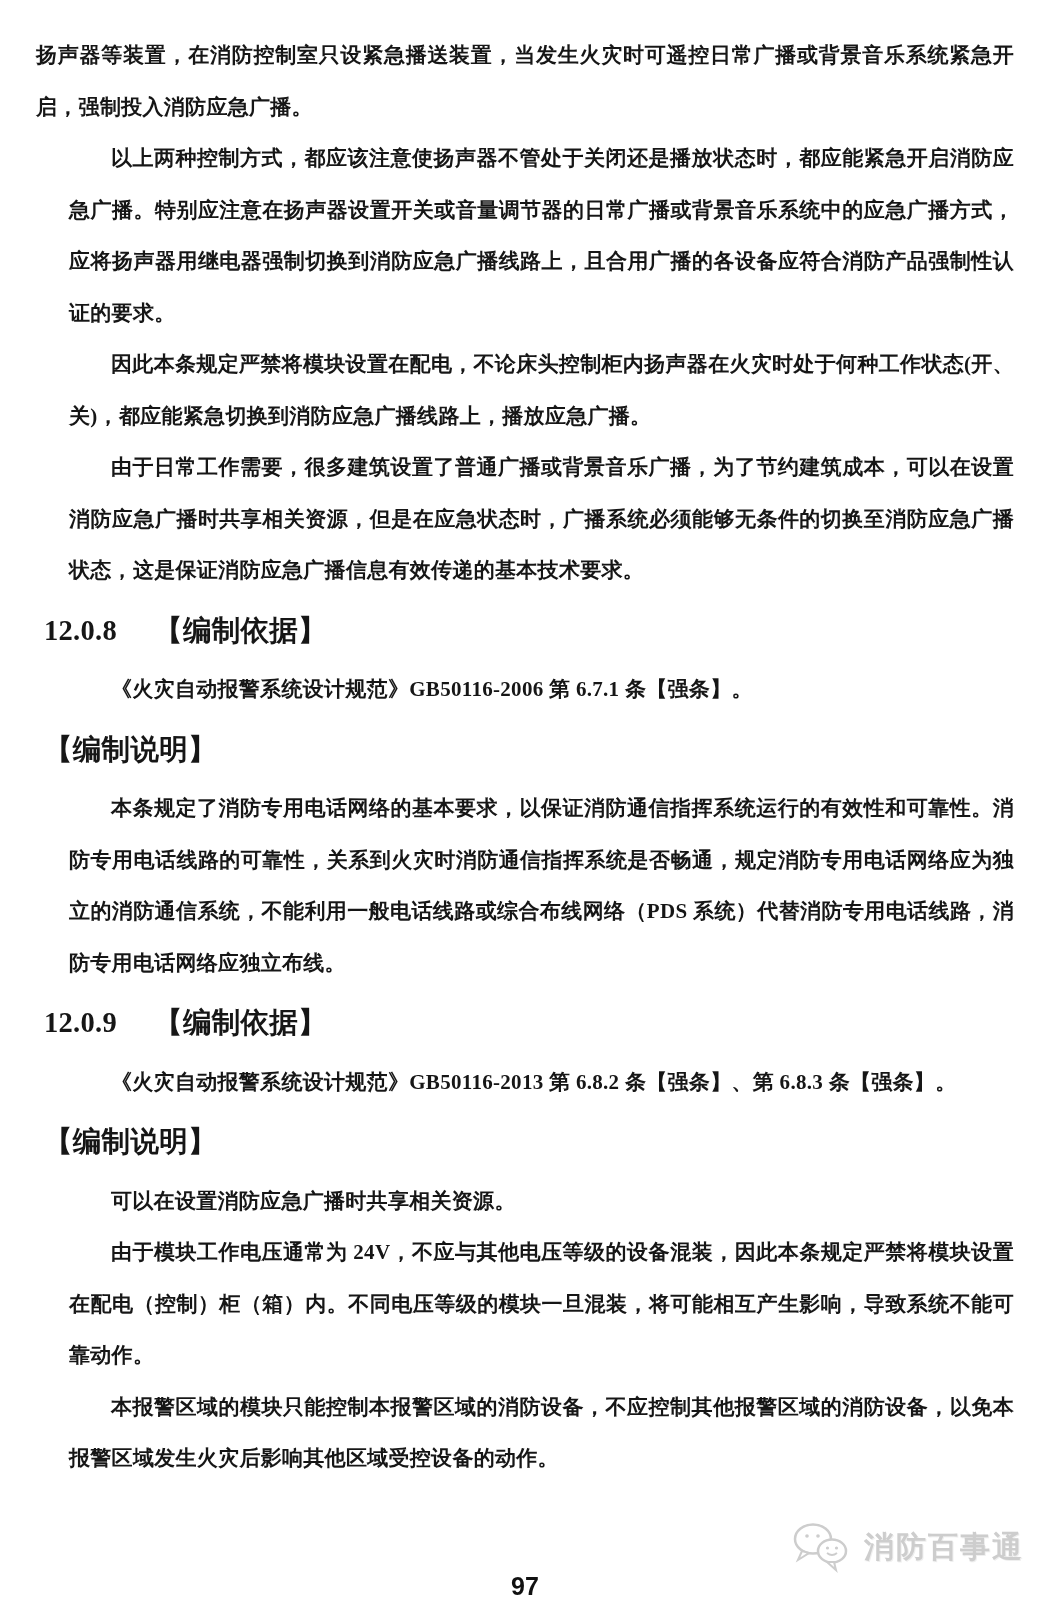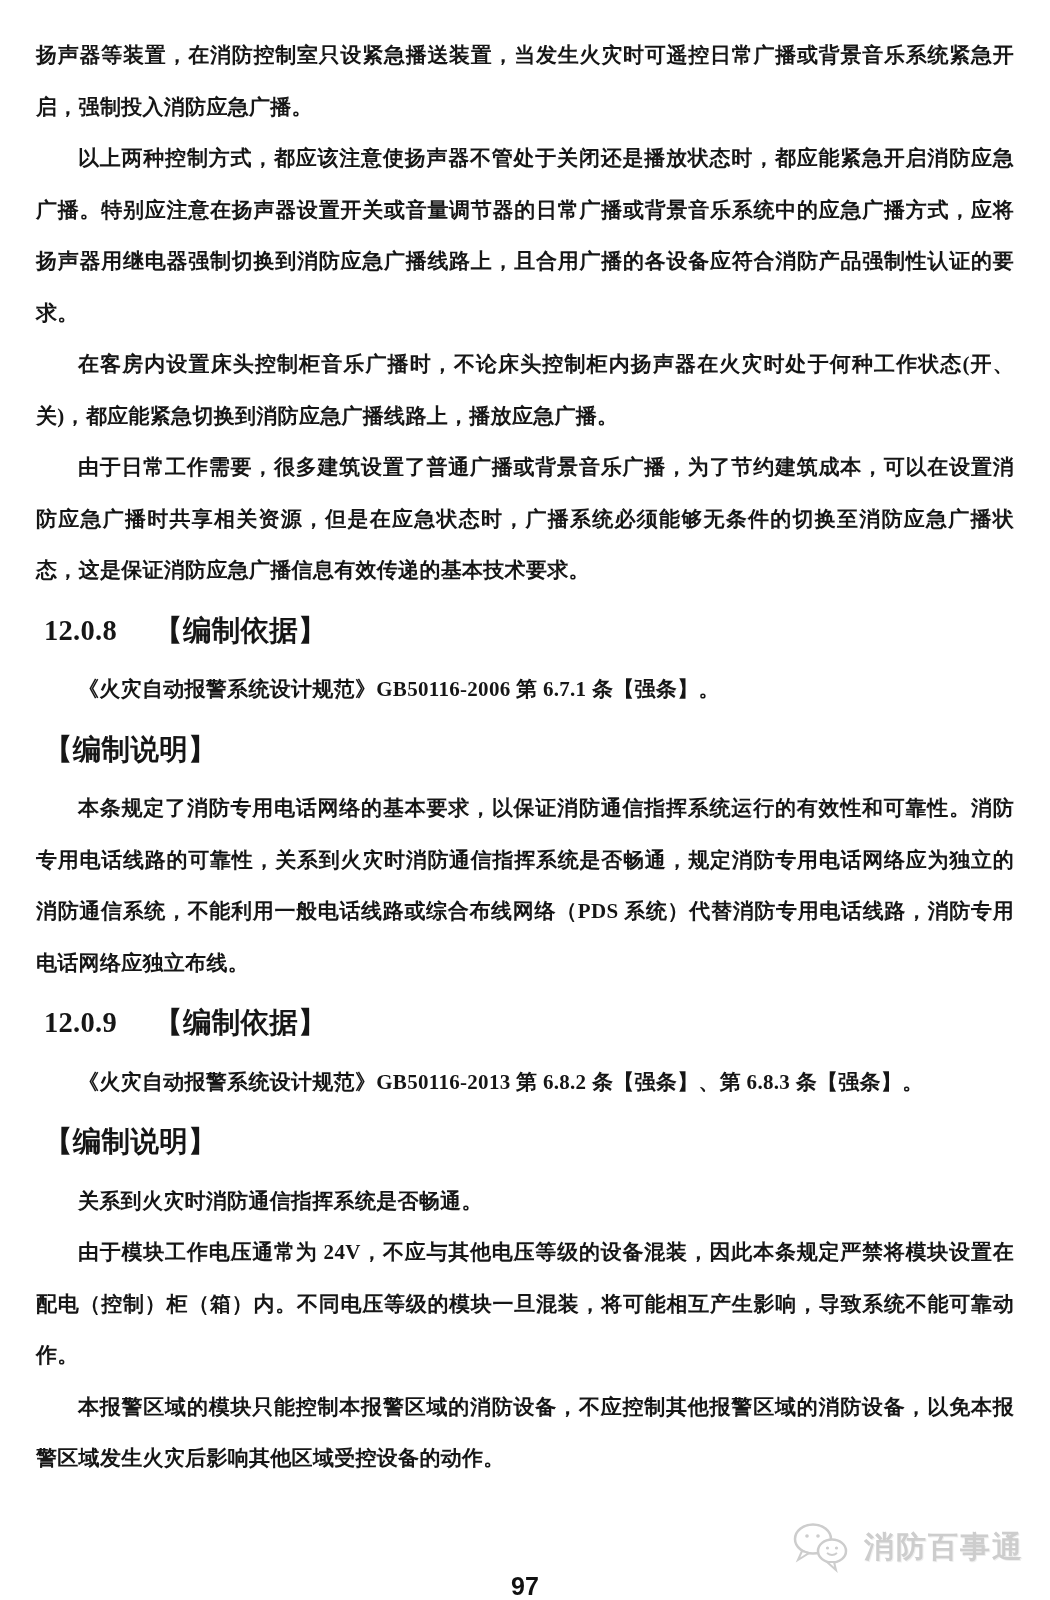--- a/index.html
+++ b/index.html
@@ -24,20 +24,21 @@
   .para {
     margin: 0;
     font-size: 21px;
     line-height: 51.5px;
     font-weight: bold;
     text-align: justify;
     letter-spacing: 0.3px;
   }
   .para.indent {
     text-indent: 2em;
+    margin-left: 33px;
   }
   .heading {
     margin: 8px;
     font-size: 28.5px;
     line-height: 51.5px;
     font-weight: bold;
     letter-spacing: 0.3px;
   }
   .sec-num {
     margin-right: 1.3em;
@@ -82,21 +83,21 @@
 </style>
 </head>
 <body>
 
 <div class="doc-body">
 
   <p class="para">扬声器等装置，在消防控制室只设紧急播送装置，当发生火灾时可遥控日常广播或背景音乐系统紧急开启，强制投入消防应急广播。</p>
 
   <p class="para indent">以上两种控制方式，都应该注意使扬声器不管处于关闭还是播放状态时，都应能紧急开启消防应急广播。特别应注意在扬声器设置开关或音量调节器的日常广播或背景音乐系统中的应急广播方式，应将扬声器用继电器强制切换到消防应急广播线路上，且合用广播的各设备应符合消防产品强制性认证的要求。</p>
 
-  <p class="para indent">在客房内设置床头控制柜音乐广播时，不论床头控制柜内扬声器在火灾时处于何种工作状态(开、关)，都应能紧急切换到消防应急广播线路上，播放应急广播。</p>
+  <p class="para indent">因此本条规定严禁将模块设置在配电，不论床头控制柜内扬声器在火灾时处于何种工作状态(开、关)，都应能紧急切换到消防应急广播线路上，播放应急广播。</p>
 
   <p class="para indent">由于日常工作需要，很多建筑设置了普通广播或背景音乐广播，为了节约建筑成本，可以在设置消防应急广播时共享相关资源，但是在应急状态时，广播系统必须能够无条件的切换至消防应急广播状态，这是保证消防应急广播信息有效传递的基本技术要求。</p>
 
   <p class="heading">
     <span class="sec-num">12.0.8</span><span class="sec-label">【编制依据】</span>
   </p>
 
   <p class="para indent">《火灾自动报警系统设计规范》GB50116-2006 第 6.7.1 条【强条】。</p>
 
   <p class="heading">
@@ -108,21 +109,21 @@
   <p class="heading">
     <span class="sec-num">12.0.9</span><span class="sec-label">【编制依据】</span>
   </p>
 
   <p class="para indent">《火灾自动报警系统设计规范》GB50116-2013 第 6.8.2 条【强条】、第 6.8.3 条【强条】。</p>
 
   <p class="heading">
     <span class="sec-label">【编制说明】</span>
   </p>
 
-  <p class="para indent">关系到火灾时消防通信指挥系统是否畅通。</p>
+  <p class="para indent">可以在设置消防应急广播时共享相关资源。</p>
 
   <p class="para indent">由于模块工作电压通常为 24V，不应与其他电压等级的设备混装，因此本条规定严禁将模块设置在配电（控制）柜（箱）内。不同电压等级的模块一旦混装，将可能相互产生影响，导致系统不能可靠动作。</p>
 
   <p class="para indent">本报警区域的模块只能控制本报警区域的消防设备，不应控制其他报警区域的消防设备，以免本报警区域发生火灾后影响其他区域受控设备的动作。</p>
 
 </div>
 
 <div class="watermark">
   <span class="wm-icon">
     <svg width="64" height="54" viewBox="0 0 64 54" fill="none" xmlns="http://www.w3.org/2000/svg">

